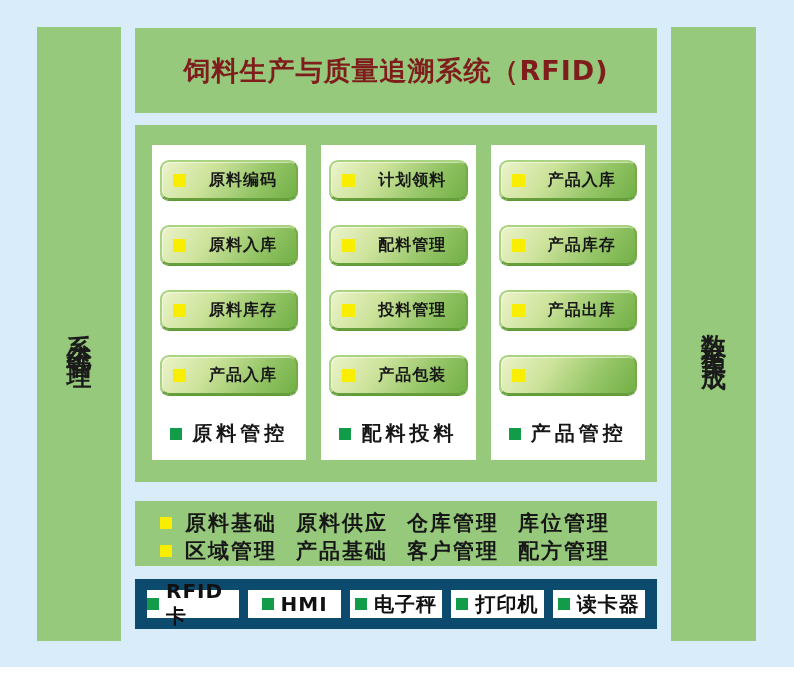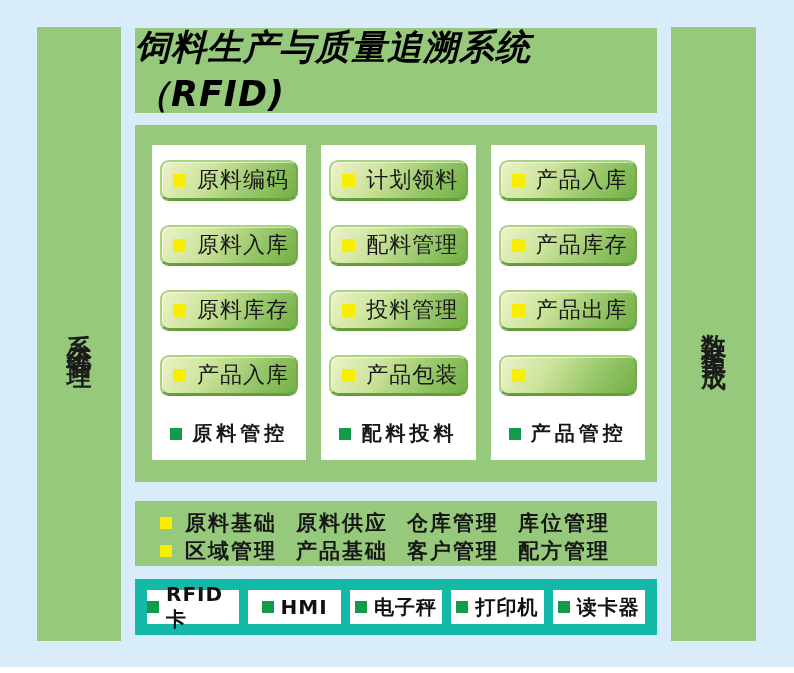--- a/index.html
+++ b/index.html
@@ -29,21 +29,21 @@
     letter-spacing:10px;
     color:#1b1b1b;
   }
   
   .title-panel{
     position:absolute;left:135px;top:28px;width:522px;height:85px;
     background:#96c97b;
     display:flex;align-items:center;justify-content:center;
   }
   .title-panel .title{
-    font-size:35px;font-weight:bold;letter-spacing:1px;color:#000000;font-style:italic;
+    font-size:27px;font-weight:bold;letter-spacing:1px;color:#7f1d1d;
   }
   
   .main-panel{
     position:absolute;left:135px;top:125px;width:522px;height:357px;
     background:#96c97b;
     box-sizing:border-box;
     padding:20px 12px 22px 17px;
     display:flex;gap:15px;
   }
   .col{
@@ -59,21 +59,21 @@
     border:2px solid #a9d37f;
     border-bottom-color:#649f3c;
     border-right-color:#74ab46;
     background:linear-gradient(125deg,#ecf3c9 0%,#cde39b 35%,#95c567 70%,#72b046 100%);
     box-shadow:inset 1px 1px 0 rgba(255,255,255,.55), 0 1px 0 #5e9b37;
     display:flex;align-items:center;
     padding-left:11px;gap:11px;
     box-sizing:border-box;
     cursor:pointer;
   }
-  .btn-label{font-size:22px;font-weight:normal;letter-spacing:1px;color:#171717;}
+  .btn-label{font-size:16px;font-weight:bold;letter-spacing:1px;color:#171717;margin-left:12px;}
   .col-footer{
     margin-top:auto;
     display:flex;align-items:center;justify-content:center;gap:10px;
     font-size:20px;font-weight:bold;letter-spacing:4px;color:#171717;text-align:right;
   }
   
   .sq{display:inline-block;flex:0 0 auto;}
   .sq.yellow{width:13px;height:13px;background:#f9ee00;}
   .sq.green{width:12px;height:12px;background:#129c49;}
   
@@ -85,22 +85,22 @@
     display:grid;
     grid-template-columns:25px repeat(4,1fr);
     grid-auto-rows:25px;
     row-gap:3px;
     align-items:center;
   }
   .mid-item{font-size:21px;font-weight:bold;letter-spacing:2px;color:#171717;}
   .mid-panel .sq.yellow{width:12px;height:12px;}
   
   .bottom-panel{
-    position:absolute;left:135px;top:579px;width:522px;height:56px;
-    background:#14b8a6;
+    position:absolute;left:135px;top:579px;width:522px;height:50px;
+    background:#0c4a6e;
     box-sizing:border-box;
     padding:11px 12px;
     display:flex;gap:9px;
   }
   .device-box{
     flex:1;background:#ffffff;
     display:flex;align-items:center;justify-content:center;gap:7px;
     font-size:20px;font-weight:bold;letter-spacing:1px;color:#111;
   }
   .bottom-strip{

